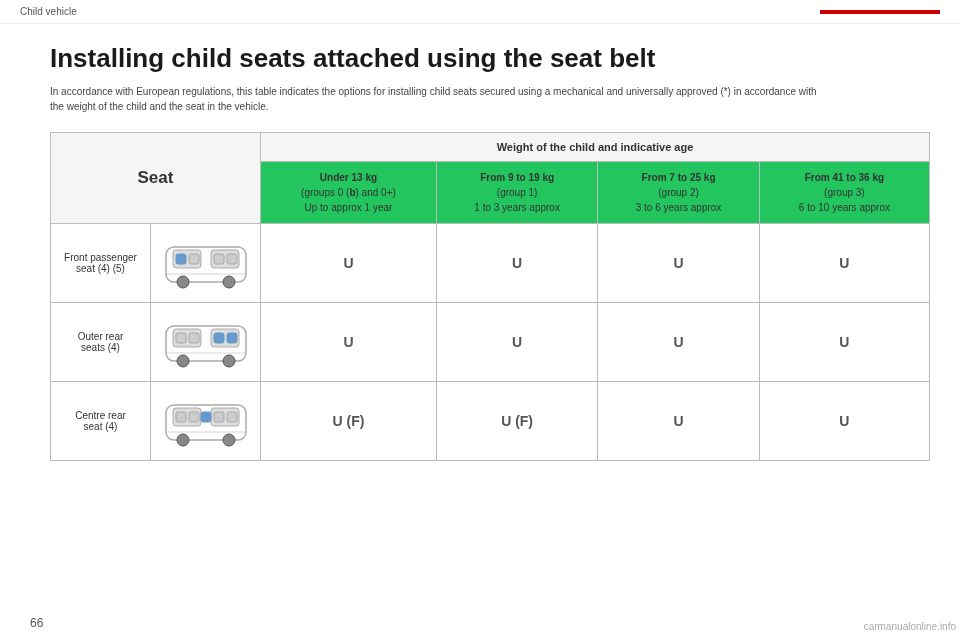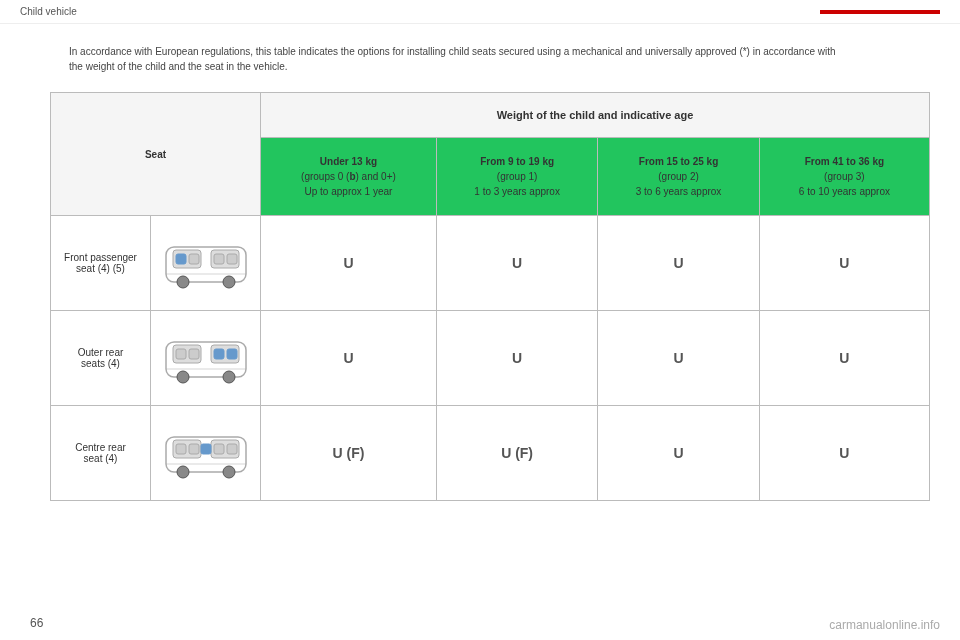--- a/index.html
+++ b/index.html
@@ -44,35 +44,34 @@
       margin-bottom: 10px;
       font-family: Arial, sans-serif;
     }
 
     .page-description {
       font-size: 10px;
       color: #444;
       line-height: 1.5;
       max-width: 780px;
       margin-bottom: 18px;
-      margin-left: 19px;
     }
 
     
     .main-table {
       width: 100%;
       border-collapse: collapse;
       border: 1px solid #bbb;
       font-size: 10px;
     }
 
     .main-table th,
     .main-table td {
       border: 1px solid #bbb;
-      padding: 16px 8px;
+      padding: 8px 8px;
       vertical-align: middle;
       text-align: center;
     }
 
     .header-top {
       background: #f5f5f5;
       font-weight: bold;
       font-size: 11px;
       text-align: center;
       padding: 8px;
@@ -84,21 +83,21 @@
       font-weight: normal;
       text-align: center;
       vertical-align: top;
       padding: 6px 8px;
       line-height: 1.5;
     }
 
     .seat-header {
       background: #f5f5f5;
       font-weight: bold;
-      font-size: 10px;
+      font-size: 17px;
       text-align: left;
       padding: 10px 12px;
       vertical-align: bottom;
       width: 200px;
     }
 
     .row-label {
       text-align: left;
       font-size: 10px;
       color: #333;
@@ -128,52 +127,53 @@
       position: absolute;
       bottom: 10px;
       left: 30px;
       font-size: 12px;
       color: #555;
     }
 
     .watermark {
       position: absolute;
       bottom: 8px;
-      right: 20px;
-      font-size: 12px;
+      right: 4px;
+      font-size: 10px;
       color: #aaa;
     }
   </style>
 </head>
 <body>
 
 <div class="top-bar">
   <span class="top-bar-title">Child vehicle</span>
   <div class="top-bar-accent"></div>
 </div>
 
 <div class="content">
 
+  <div class="page-title">Installing child seats attached using the seat belt</div>
   <div class="page-description">In accordance with European regulations, this table indicates the options for installing child seats secured using a mechanical and universally approved (*) in accordance with the weight of the child and the seat in the vehicle.</div>
 
   <table class="main-table">
     <thead>
       <tr>
         <th class="seat-header" colspan="2" rowspan="2">Seat</th>
         <th class="header-top" colspan="4">Weight of the child and indicative age</th>
       </tr>
       <tr>
         <th class="header-sub">
           <strong>Under 13 kg</strong><br>(groups 0 (<b>b</b>) and 0+)<br>Up to approx 1 year
         </th>
         <th class="header-sub">
           <strong>From 9 to 19 kg</strong><br>(group 1)<br>1 to 3 years approx
         </th>
         <th class="header-sub">
-          <strong>From 15 to 25 kg</strong><br>(group 2)<br>3 to 6 years approx
+          <strong>From 7 to 25 kg</strong><br>(group 2)<br>3 to 6 years approx
         </th>
         <th class="header-sub">
           <strong>From 41 to 36 kg</strong><br>(group 3)<br>6 to 10 years approx
         </th>
       </tr>
     </thead>
     <tbody>
 
       <tr>
         <td class="row-label">

